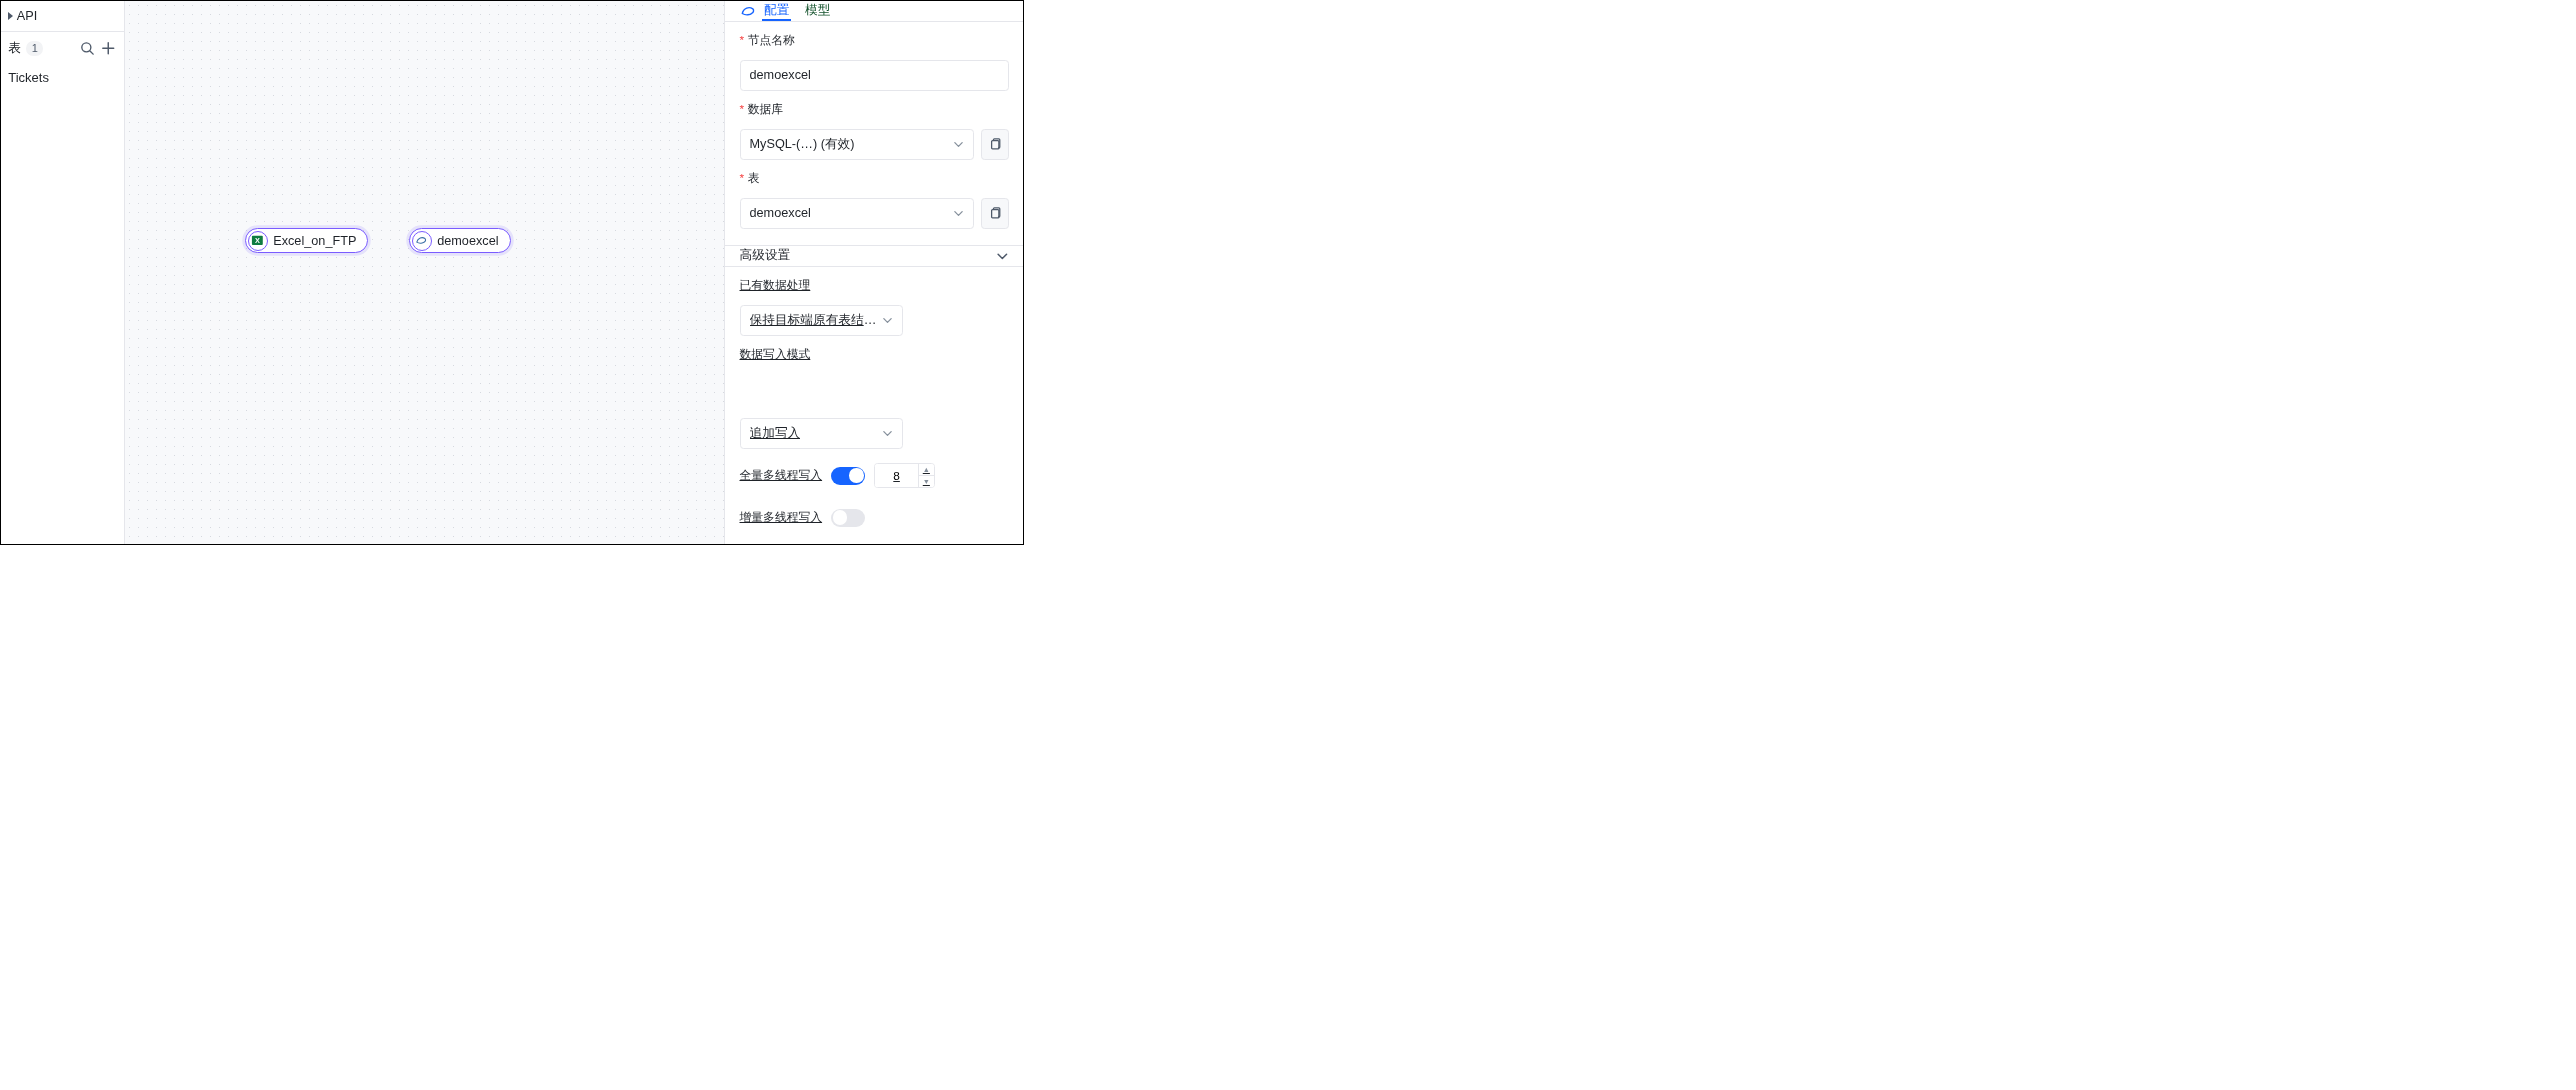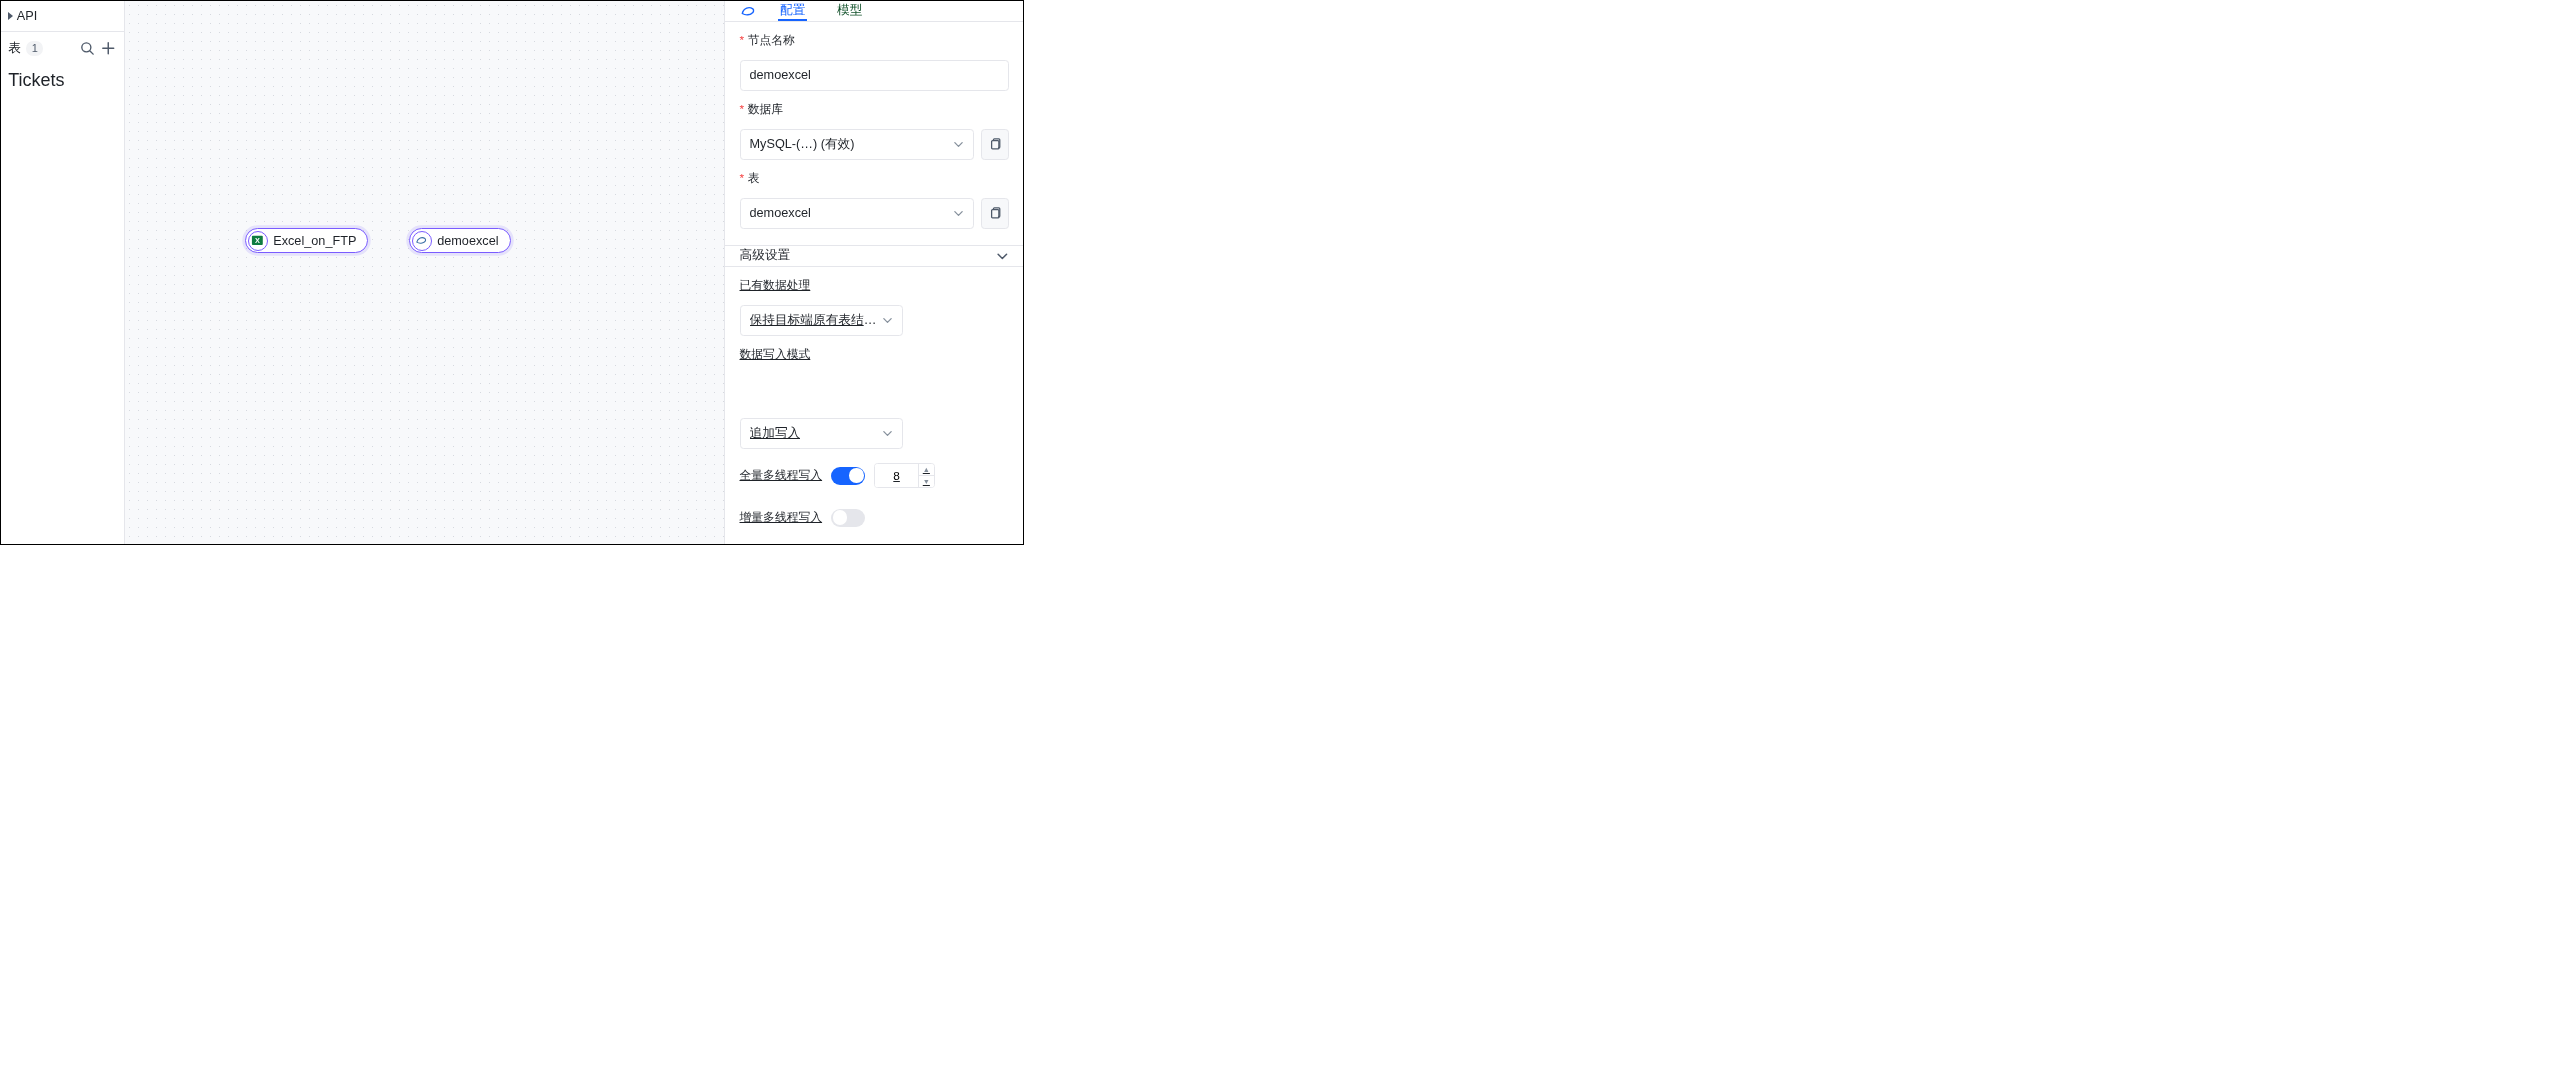--- a/index.html
+++ b/index.html
@@ -8,33 +8,33 @@
 
   
   .sidebar { width: 124px; flex: 0 0 124px; border-right: 0.9px solid #e5e6eb; display: flex; flex-direction: column; }
   .sb-api-row { height: 31px; display: flex; align-items: center; padding: 0 7.2px; border-bottom: 0.9px solid #e5e6eb; gap: 3.6px; cursor: default; }
   .sb-api-row .caret { width: 0; height: 0; border-top: 4.5px solid transparent; border-bottom: 4.5px solid transparent; border-left: 5.4px solid #4e5969; }
   .sb-section-row { height: 33px; display: flex; align-items: center; padding: 0 7.2px; gap: 5.4px; }
   .sb-section-row .label { font-size: 12.7px; }
   .sb-count { background: #f2f3f5; color: #4e5969; border-radius: 7.2px; padding: 0 5.4px; font-size: 11px; line-height: 14.5px; min-width: 14.5px; text-align: center; }
   .sb-section-row .spacer { flex: 1; }
   .sb-ic { width: 16.3px; height: 16.3px; display: inline-flex; align-items: center; justify-content: center; color: #4e5969; }
-  .sb-item { padding: 5.4px 7.2px; font-size: 18px; cursor: pointer; }
+  .sb-item { padding: 5.4px 7.2px; font-size: 13px; cursor: pointer; }
 
   
   .canvas { flex: 1; position: relative; background: #f8f9fb; overflow: hidden; }
   .canvas::before { content: ""; position: absolute; inset: 0; background-image: radial-gradient(#c0c4cc 0.9px, transparent 0.9px); background-size: 9px 9px; background-position: 0 0; opacity: .6; }
   .node { position: absolute; display: flex; align-items: center; height: 25px; border: 1.8px solid #7a5cff; border-radius: 12.7px; background: #fff; box-shadow: 0 0 0 2.7px rgba(122,92,255,.15); padding: 0 11px 0 1.8px; gap: 5.4px; }
   .node .node-ic { width: 20px; height: 20px; border-radius: 50%; border: 1.4px solid #7a5cff; display: inline-flex; align-items: center; justify-content: center; background: #fff; }
   .node .node-label { font-size: 12.7px; color: #1f2329; white-space: nowrap; }
   .edge { position: absolute; stroke: #7b7f8a; stroke-width: 1.2; fill: none; marker-end: url(#arrowhead); }
 
   
   .rpanel { width: 299px; flex: 0 0 299px; border-left: 0.9px solid #e5e6eb; display: flex; flex-direction: column; overflow-y: auto; }
-  .tabs { display: flex; align-items: flex-end; height: 34px; padding: 0 14.5px; gap: 28px; border-bottom: 0.9px solid #e5e6eb; }
+  .tabs { display: flex; align-items: flex-end; height: 34px; padding: 0 14.5px; gap: 12px; border-bottom: 0.9px solid #e5e6eb; }
   .tab { font-size: 12.7px; color: #14532d; cursor: pointer; padding: 0 1.8px; height: 100%; display: flex; align-items: center; position: relative; }
   .tab.active { color: #1664ff; font-weight: 500; }
   .tab.active::after { content: ""; position: absolute; left: 0; right: 0; bottom: 0; height: 1.8px; background: #1664ff; }
   .tabs .tab-ic { width: 18px; height: 18px; display: inline-flex; align-items: center; justify-content: center; color: #1664ff; margin-right: -7.2px; }
 
   .form { padding: 11px 14.5px 16.3px; display: flex; flex-direction: column; gap: 11px; }
   .fld-label { font-size: 11.8px; color: #1f2329; display: flex; gap: 3.6px; }
   .fld-label .req { color: #f53f3f; }
   .row { display: flex; align-items: center; gap: 7.2px; }
   .input, .select { width: 100%; height: 31px; border: 0.9px solid #e5e6eb; border-radius: 3.6px; padding: 0 9px; font-size: 12.7px; color: #1f2329; background: #fff; display: flex; align-items: center; justify-content: space-between; }

